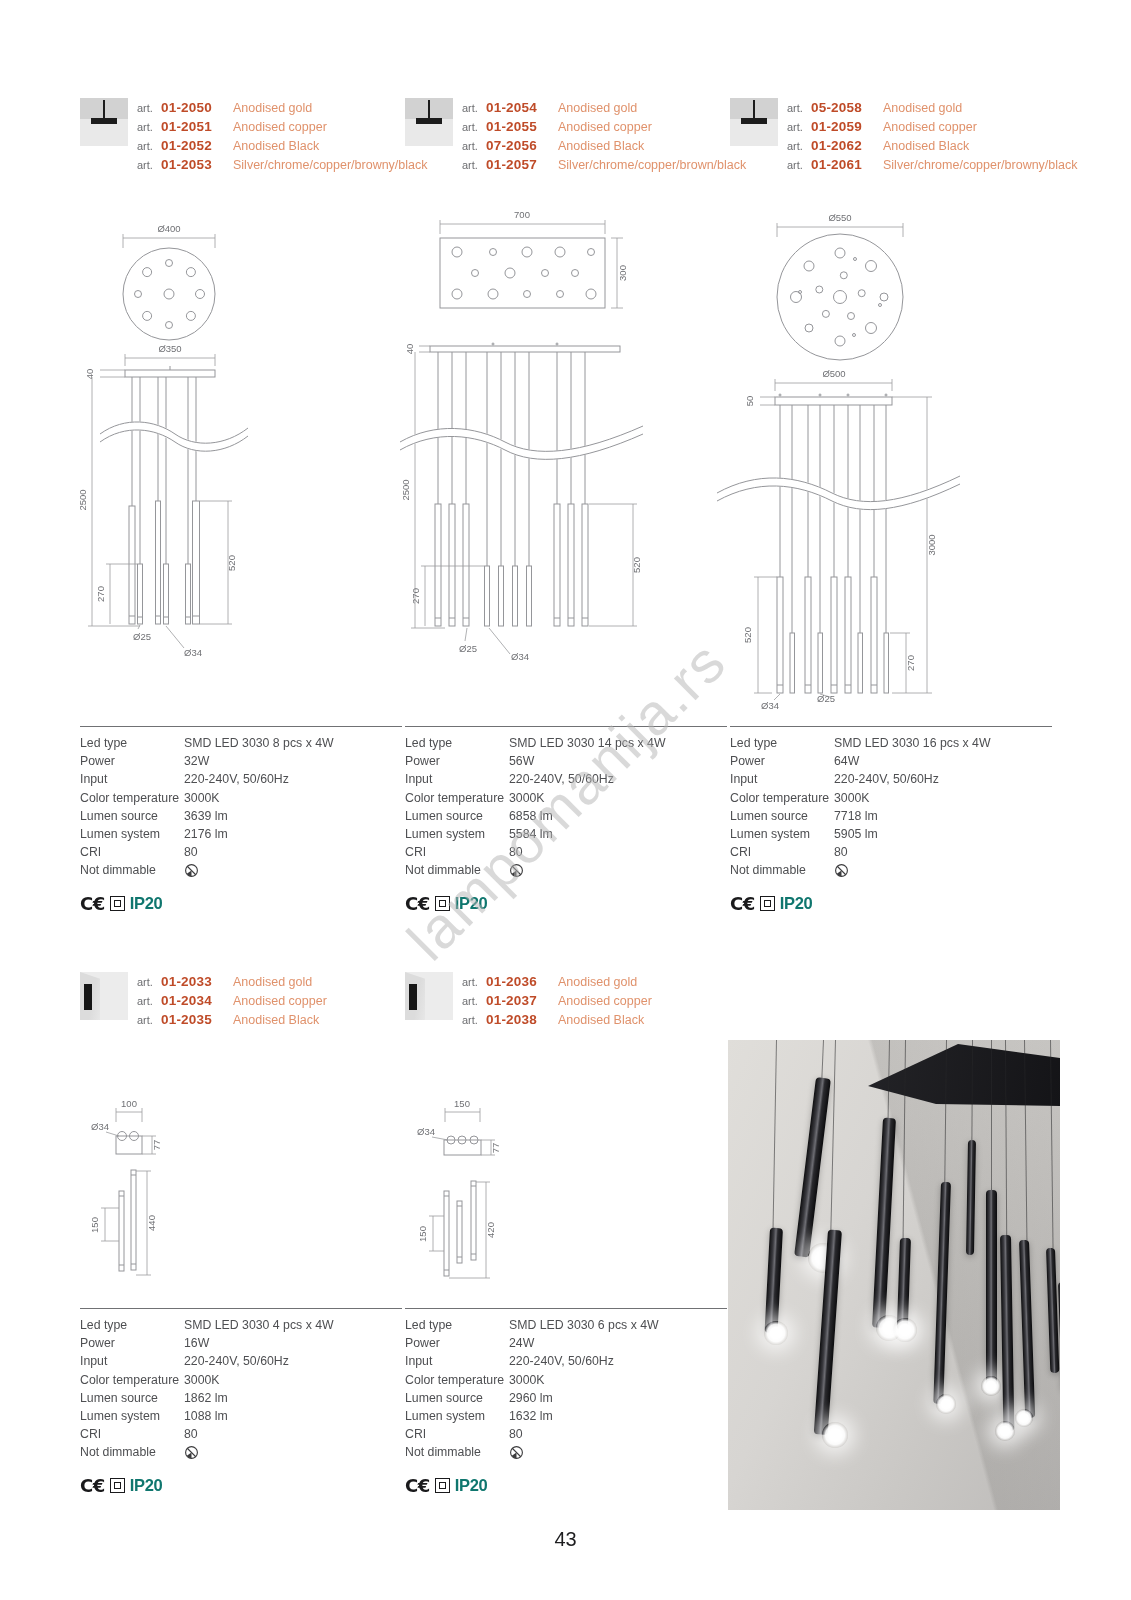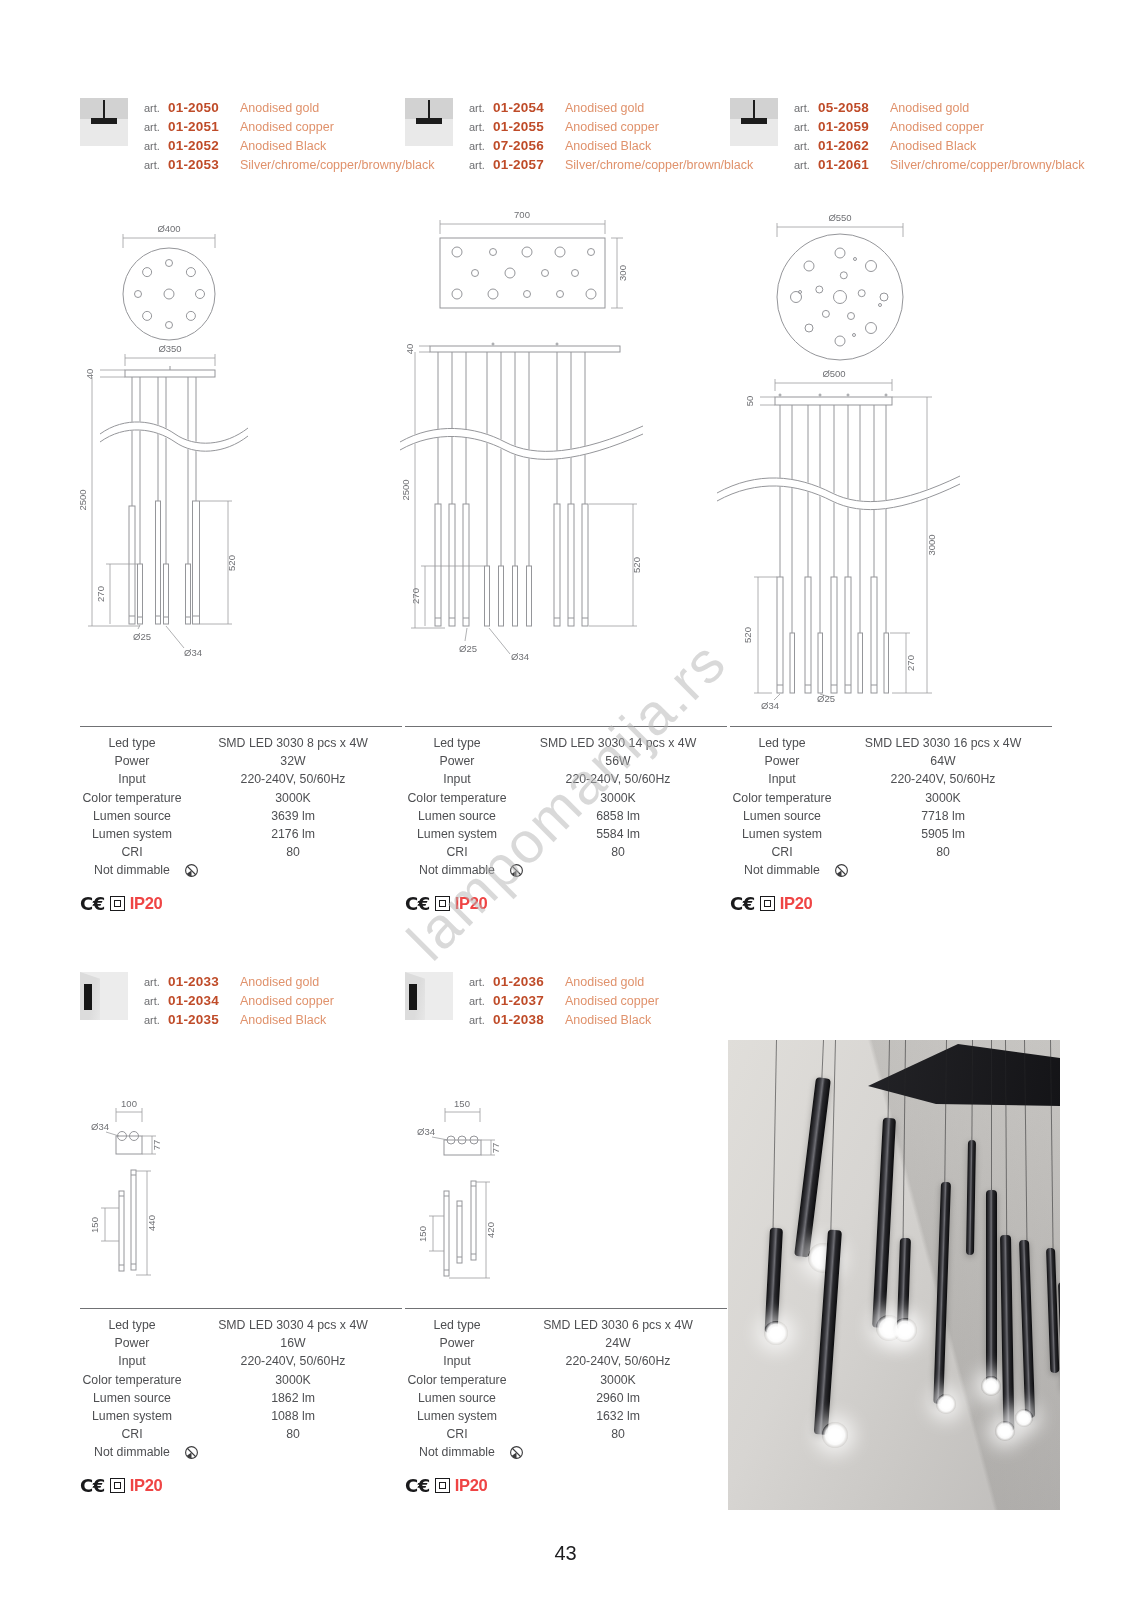--- a/index.html
+++ b/index.html
@@ -1,44 +1,44 @@
 <!DOCTYPE html>
 <html><head>
 <meta charset="utf-8">
 <style>
   html,body{margin:0;padding:0;}
   body{width:1131px;height:1600px;position:relative;background:#ffffff;
        font-family:"Liberation Sans",sans-serif;overflow:hidden;}
   
-  .artblock{position:absolute;display:flex;gap:16px;}
+  .artblock{position:absolute;display:flex;gap:9px;}
   .thumb{width:48px;height:48px;position:relative;flex:0 0 48px;}
   .thumb.ceil{background:#e9e9e9;}
   .thumb.ceil .half{position:absolute;top:0;left:0;right:0;height:21px;background:#d2d2d2;}
   .thumb.ceil .stem{position:absolute;left:23px;top:2px;width:2px;height:20px;background:#1c1c1c;}
   .thumb.ceil .bar{position:absolute;left:11px;top:20px;width:26px;height:6px;background:#1c1c1c;}
   .thumb.wall{background:#ececec;}
   .thumb.wall .fold{position:absolute;left:0;top:0;bottom:0;width:42%;
       background:linear-gradient(100deg,#dcdcdc 60%,#e7e7e7);clip-path:polygon(0 0,100% 14%,100% 100%,0 100%);}
   .thumb.wall .bar{position:absolute;left:4px;top:12px;width:8px;height:26px;background:#161616;}
   .variants{display:flex;flex-direction:column;padding-top:2px;}
   .variant{display:flex;align-items:baseline;height:19px;}
   .v-art{font-size:11px;color:#6d6e71;width:24px;}
   .v-code{font-size:13.5px;font-weight:700;color:#bf4b28;width:72px;letter-spacing:.2px;}
   .v-fin{font-size:12.5px;color:#e0926c;white-space:nowrap;}
   
-  .spec{position:absolute;width:322px;border-top:1.5px solid #707174;padding-top:7px;text-align:center;}
+  .spec{position:absolute;width:322px;border-top:1.5px solid #707174;padding-top:7px;}
   .srow{display:flex;align-items:center;height:18.2px;font-size:12.3px;color:#4e4f52;}
   .sl{width:104px;}
   .sv{flex:1;}
   .nd{width:15px;height:15px;display:block;}
   .certs{display:flex;align-items:center;gap:5px;margin-top:13px;}
   .ce{font-size:18px;font-weight:700;color:#1a1a1c;letter-spacing:-.5px;font-family:"DejaVu Sans",sans-serif;}
   .sq{width:13px;height:13px;border:1.7px solid #1a1a1c;display:flex;align-items:center;justify-content:center;}
   .sqi{width:5px;height:5px;border:1.5px solid #1a1a1c;}
-  .ip{font-size:16.5px;font-weight:800;color:#ef4444;letter-spacing:-.3px;}
+  .ip{font-size:16.5px;font-weight:800;color:#0f766e;letter-spacing:-.3px;}
   
   .draw{position:absolute;overflow:visible;}
   .ln{stroke:#95969a;fill:none;stroke-width:1;}
   .dm{stroke:#9c9da0;fill:none;stroke-width:.8;}
   .tx{fill:#6f7074;font-size:9.5px;font-family:"Liberation Sans",sans-serif;}
   .wh{stroke:#ffffff;fill:none;}
   
   .photo{position:absolute;left:728px;top:1040px;width:332px;height:470px;overflow:hidden;
      background:linear-gradient(115deg,#e0deda 0%,#d7d5d2 38%,#cac8c5 68%,#bdbbb9 100%);}
   .photo .corner{position:absolute;inset:0;
@@ -51,21 +51,21 @@
      box-shadow:0 2px 6px rgba(0,0,0,.25);}
   .glow{position:absolute;border-radius:50%;
      background:radial-gradient(circle,#ffffff 0 34%,rgba(255,255,255,.92) 52%,rgba(255,255,255,0) 73%);
      box-shadow:0 0 18px 7px rgba(255,255,255,.7);}
   
   .watermark{position:absolute;left:286px;top:635px;width:560px;height:330px;display:flex;
      align-items:center;justify-content:center;transform:rotate(-45deg);font-size:58px;
      color:#b5b5b5;opacity:.5;letter-spacing:2px;pointer-events:none;z-index:40;}
   .footer{position:absolute;left:0;right:0;top:1524px;text-align:center;color:#1d1d1f;}
   .footer .name{display:inline-block;font-size:15px;border-bottom:1.5px solid #2b2b2b;padding:0 2px;}
-  .footer .num{font-size:20px;margin-top:18px;text-align:center;}
+  .footer .num{font-size:20px;margin-top:4px;text-align:center;}
 </style>
 </head>
 <body>
 
 <div class="artblock" style="left:80px;top:98px">
   <div class="thumb ceil">
       <div class="half"></div>
       <div class="stem"></div>
       <div class="bar"></div>
     </div>

